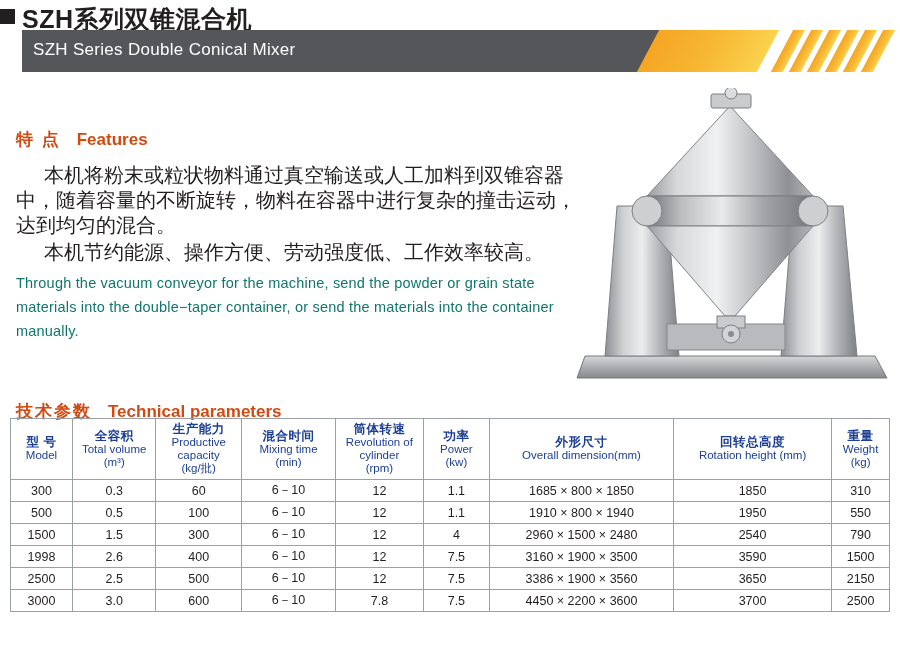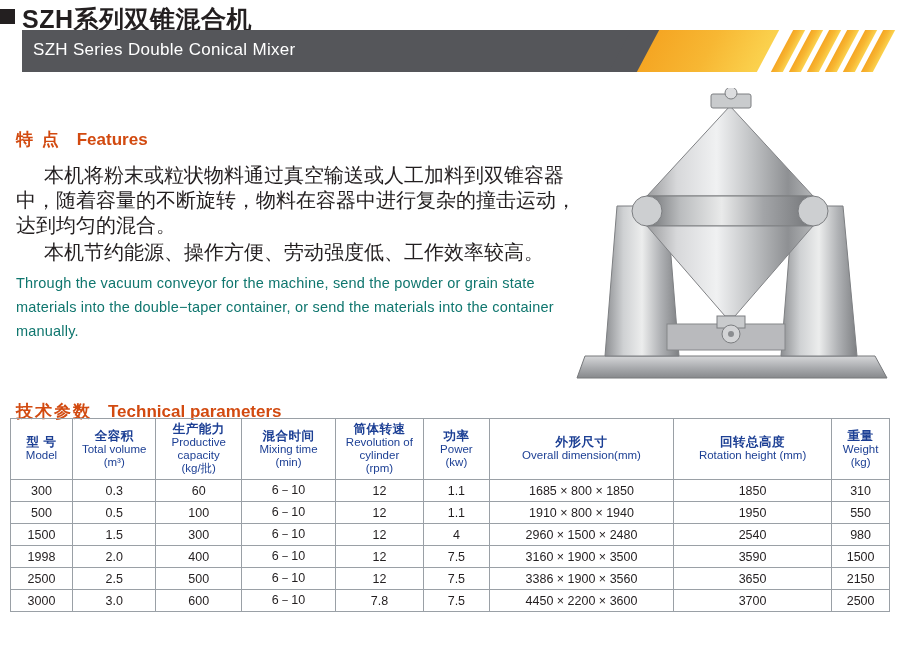--- a/index.html
+++ b/index.html
@@ -350,25 +350,25 @@
         </tr>
         <tr>
           <td>1500</td>
           <td>1.5</td>
           <td>300</td>
           <td>6－10</td>
           <td>12</td>
           <td>4</td>
           <td>2960 × 1500 × 2480</td>
           <td>2540</td>
-          <td>980</td>
+          <td>790</td>
         </tr>
         <tr>
           <td>1998</td>
-          <td>2.0</td>
+          <td>2.6</td>
           <td>400</td>
           <td>6－10</td>
           <td>12</td>
           <td>7.5</td>
           <td>3160 × 1900 × 3500</td>
           <td>3590</td>
           <td>1500</td>
         </tr>
         <tr>
           <td>2500</td>

